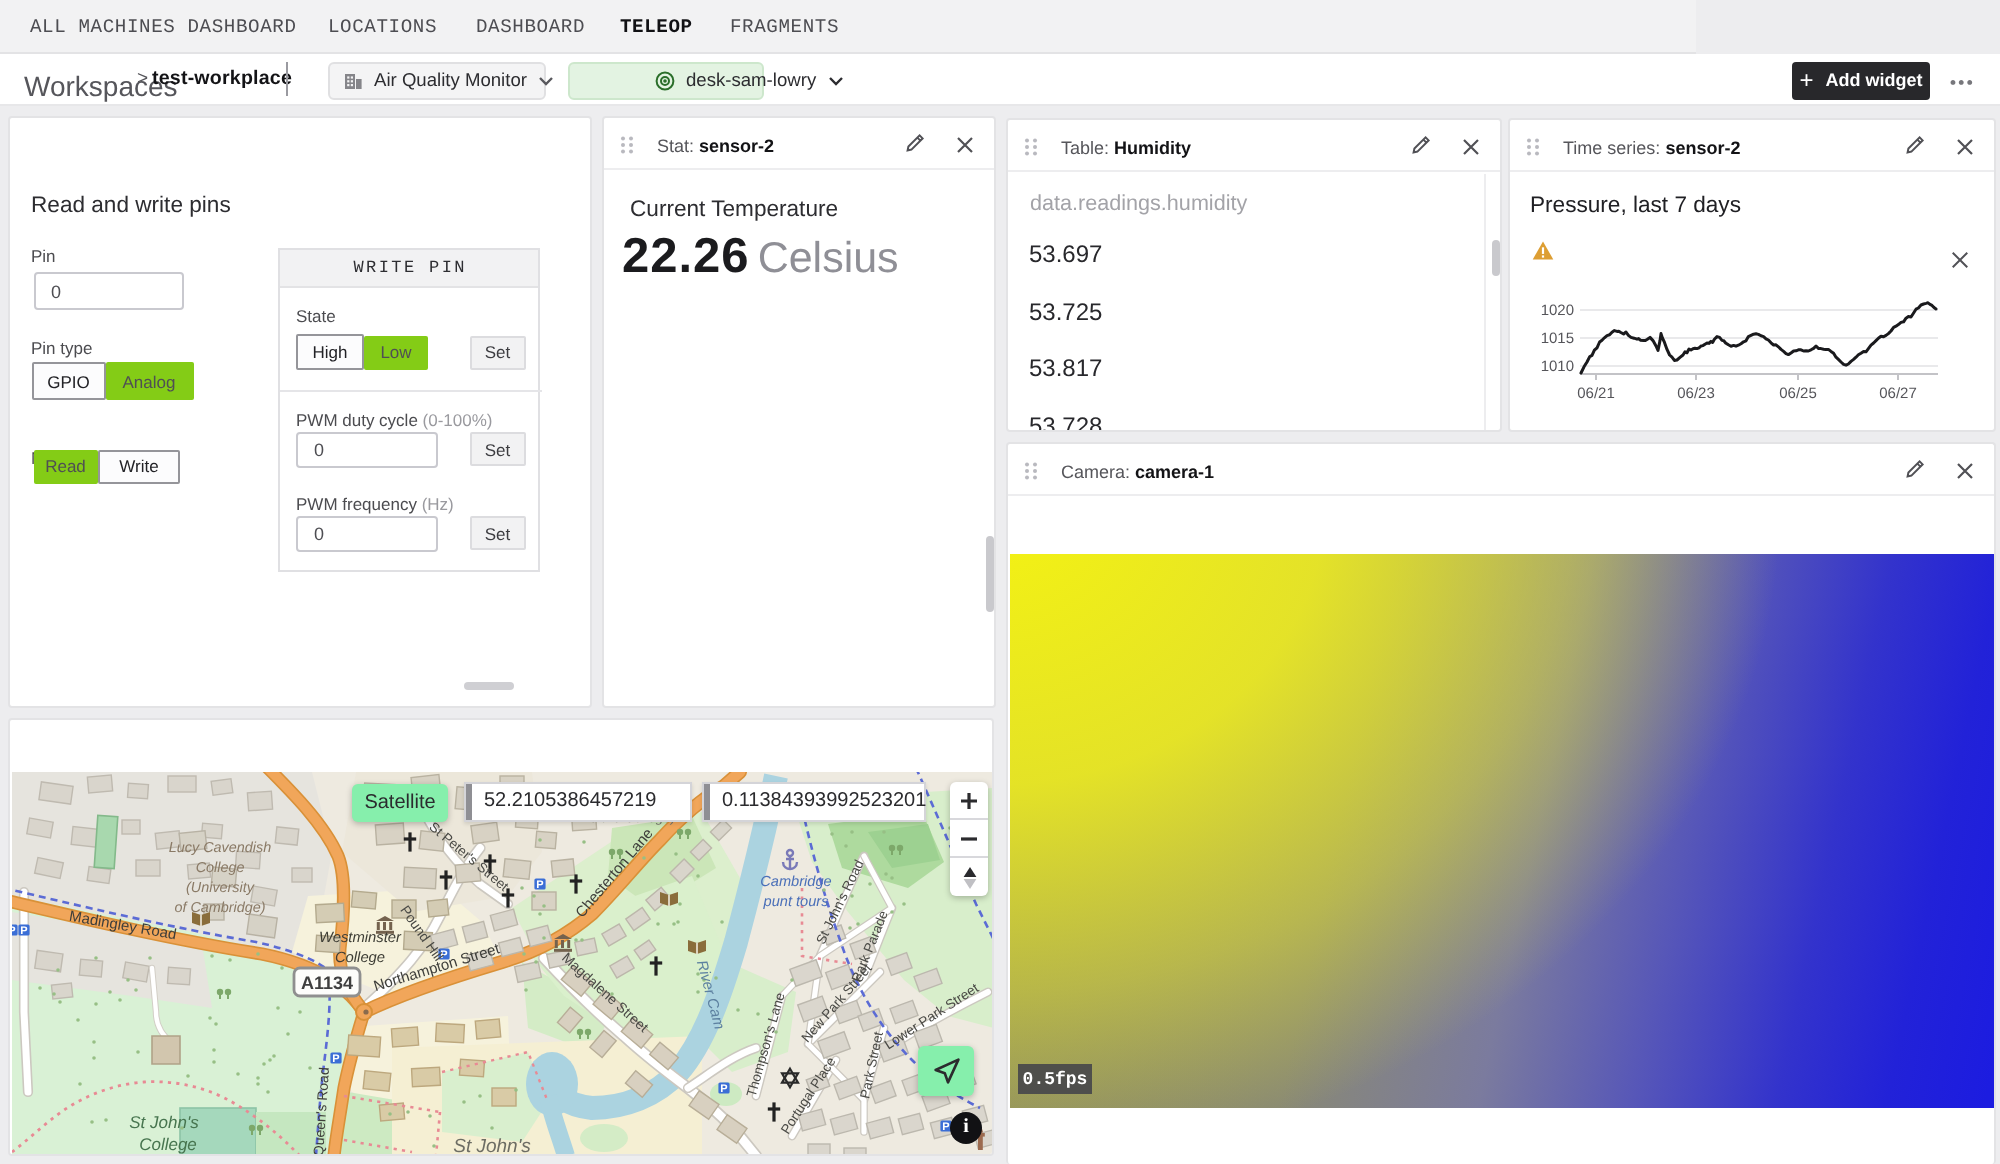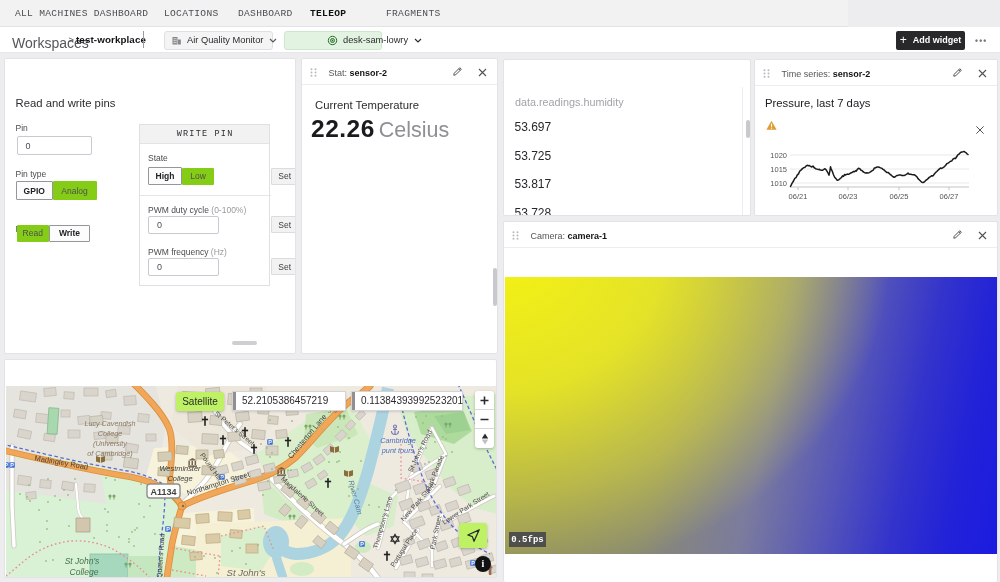--- a/index.html
+++ b/index.html
@@ -40,52 +40,52 @@
 #w-ts { left:754px; top:59px; width:244px; height:157px; }
 #w-cam { left:503px; top:221px; width:495px; height:361px; border-bottom:none; }
 #w-gps { left:4px; top:359px; width:493px; height:219px; }
 
 .abs { position:absolute; }
 .h2 { font-size:11.3px; color:#2d2d31; }
 .flbl { font-size:8.5px; color:#4c4c50; }
 .inp { background:#fff; border:1px solid #c9c9cf; border-radius:2px; font-size:9px; color:#4e4e53; }
 .inp span { position:absolute; left:8px; top:3.5px; }
 .segbtn { font-size:8.5px; display:flex; align-items:center; justify-content:center; border-radius:1px; }
-.seg-on { background:#fcfcfd; border:1px solid #95959a; font-weight:bold; color:#222226; }
+.seg-on { background:#fcfcfd; border:1px solid #95959a; font-weight:normal; color:#222226; }
 .seg-off { background:#84cc16; color:#4f4f54; }
-.setbtn { background:#f2f2f3; border:1px solid #dcdcdf; color:#3c3c40; font-size:8.5px; display:flex; align-items:center; justify-content:center; border-radius:1px;margin-left:36px; }
+.setbtn { background:#f2f2f3; border:1px solid #dcdcdf; color:#3c3c40; font-size:8.5px; display:flex; align-items:center; justify-content:center; border-radius:1px; }
 #wp-panel { position:absolute; left:134px; top:65px; width:131px; height:162px; border:1px solid #e0e0e3; background:#fff; }
 #wp-head { position:absolute; left:0; top:0; right:0; height:19px; background:#f2f2f3; border-bottom:1px solid #e3e3e5; font-family:"Liberation Mono", monospace; font-size:8.5px; letter-spacing:1.2px; text-indent:1.2px; color:#2e2e32; text-align:center; line-height:19px; }
 
 #stat-num { font-weight:bold; font-size:24.5px; color:#1b1b1e; letter-spacing:0.5px; }
 #stat-unit { font-size:21.5px; color:#8f8f96; }
 
 .trow { position:absolute; left:10.5px; font-size:12px; color:#28282c; }
 
 #camgrad { position:absolute; left:1px; top:55px; width:493px; height:277px;
   background:
   radial-gradient(ellipse 520px 430px at -2% -8%, rgba(248,246,16,0.97) 0%, rgba(244,242,28,0.85) 32%, rgba(230,228,46,0.5) 56%, rgba(210,208,60,0) 76%),
   linear-gradient(102deg, #8a8a5c 0%, #898974 35%, #7b7b9e 53%, #5757b8 67%, #3333cc 80%, #2222d8 90%, #1c1ce0 99%);
 }
 #fps { position:absolute; left:4px; bottom:7px; width:37px; height:15px; background:rgba(70,70,74,0.9); color:#fff; font-family:"Liberation Mono", monospace; font-size:9px; font-weight:bold; display:flex; align-items:center; justify-content:center; }
 
-.mapbtn { position:absolute; background:#bef264; border-radius:3px; box-shadow:0 1px 3px rgba(0,0,0,0.25); }
+.mapbtn { position:absolute; background:#86efac; border-radius:3px; box-shadow:0 1px 3px rgba(0,0,0,0.25); }
 .coordinp { position:absolute; height:20px; background:#fff; border:1px solid #d4d4d8; font-size:10px; color:#2b2b2e; line-height:18px; padding-left:9px; box-shadow:0 1px 2px rgba(0,0,0,0.12); }
 .coordinp span { position:absolute; left:0; top:0; width:3px; height:18px; background:#8f8f94; }
 #zoomcol { position:absolute; left:470px; top:31px; width:19px; height:57px; background:#fff; border-radius:3px; box-shadow:0 1px 3px rgba(0,0,0,0.25); }
 #zoomcol .zc { position:absolute; left:0; width:19px; height:19px; border-bottom:1px solid #d8d8dc; display:flex; align-items:center; justify-content:center; }
 </style>
 </head>
 <body>
 <div id="nav">
   <span class="tab" style="left:15px;">ALL MACHINES DASHBOARD</span>
   <span class="tab" style="left:164px;">LOCATIONS</span>
   <span class="tab" style="left:238px;">DASHBOARD</span>
   <span class="tab active" style="left:310px;">TELEOP</span>
-  <span class="tab" style="left:386px;">FRAGMENTS</span>
+  <span class="tab" style="left:365px;">FRAGMENTS</span>
 </div>
 <div id="crumb">
   <span class="ws">Workspaces</span>
   <span class="gt">&gt;</span>
   <span class="tw">test-workplace</span>
   <span class="caret"></span>
   <span class="pill" id="pill1">
     <svg width="11" height="11" viewBox="0 0 11 11">
         <g fill="#85858a">
           <rect x="1.5" y="2" width="5" height="7.5"></rect>
@@ -172,20 +172,39 @@
       </svg>
     <svg class="wx" width="9" height="9" viewBox="0 0 9 9">
         <path d="M1 1 L8 8 M8 1 L1 8" stroke="#515156" stroke-width="1.1"></path>
       </svg>
   </div>
   <div class="abs h2" style="left:13px; top:40px;">Current Temperature</div>
   <div class="abs" style="left:9px; top:56px; white-space:nowrap;"><span id="stat-num">22.26</span><span id="stat-unit" style="margin-left:4px;">Celsius</span></div>
 </div>
 
 <div class="widget" id="w-table">
+  <div class="whead">
+    <svg class="handle" width="7" height="9" viewBox="0 0 7 9">
+        <g fill="#b9b9bf">
+          <circle cx="1.5" cy="1.2" r="1"></circle>
+          <circle cx="5.5" cy="1.2" r="1"></circle>
+          <circle cx="1.5" cy="4.5" r="1"></circle>
+          <circle cx="5.5" cy="4.5" r="1"></circle>
+          <circle cx="1.5" cy="7.8" r="1"></circle>
+          <circle cx="5.5" cy="7.8" r="1"></circle>
+        </g>
+      </svg>
+    <span class="t1">Table: <b>Humidity</b></span>
+    <svg class="pencil" width="11" height="11" viewBox="0 0 11 11">
+        <path d="M1.8 9.2 L2.2 7.3 L7.8 1.7 L9.3 3.2 L3.7 8.8 L1.8 9.2 Z M6.7 2.8 L8.2 4.3" fill="none" stroke="#515156" stroke-width="1"></path>
+      </svg>
+    <svg class="wx" width="9" height="9" viewBox="0 0 9 9">
+        <path d="M1 1 L8 8 M8 1 L1 8" stroke="#515156" stroke-width="1.1"></path>
+      </svg>
+  </div>
   <div class="abs" style="left:11px; top:36px; font-size:10.8px; color:#a3a3a8;">data.readings.humidity</div>
   <div class="trow" style="top:60px;">53.697</div>
   <div class="trow" style="top:88.5px;">53.725</div>
   <div class="trow" style="top:117px;">53.817</div>
   <div class="trow" style="top:146px;">53.728</div>
   <div class="abs" style="left:238px; top:27px; width:1px; height:129px; background:#ededef;"></div>
   <div class="abs" style="left:242px; top:60px; width:4px; height:18px; background:#c9c9cd; border-radius:2px;"></div>
 </div>
 
 <div class="widget" id="w-ts">

